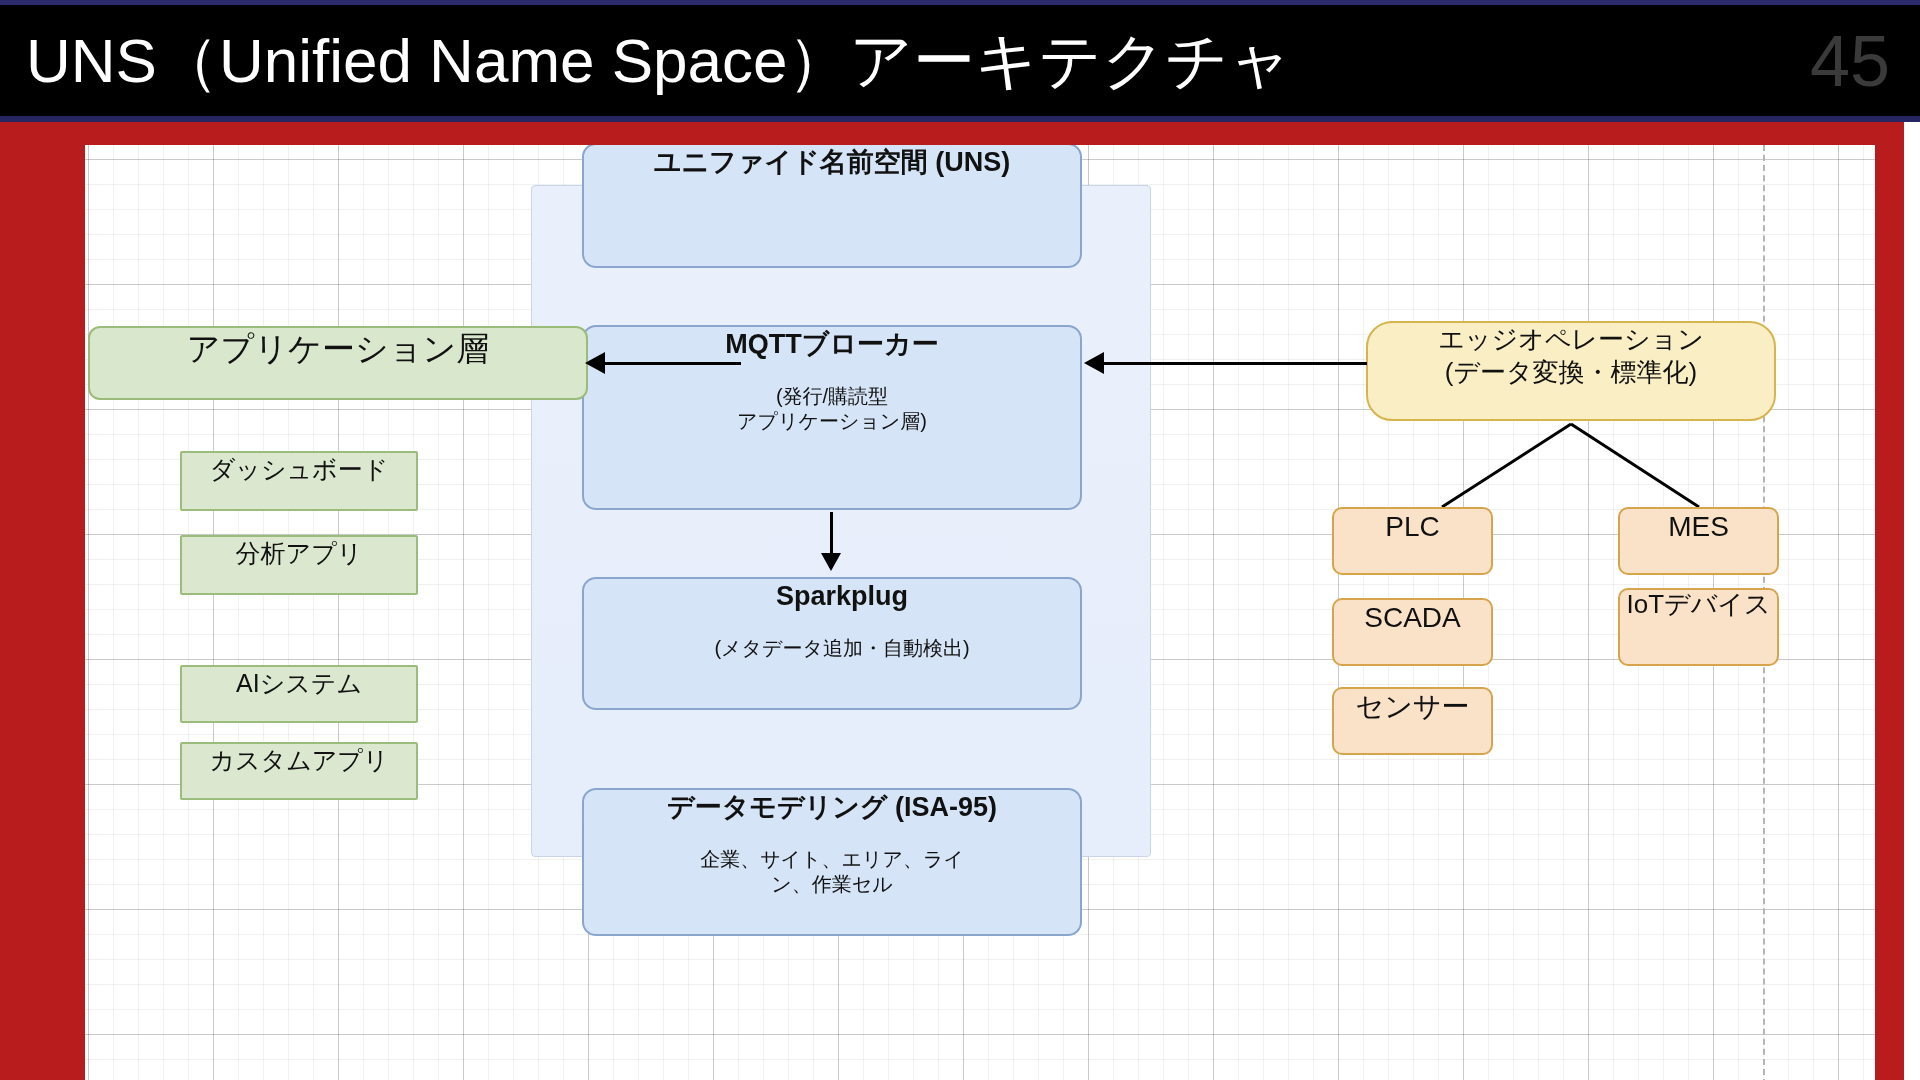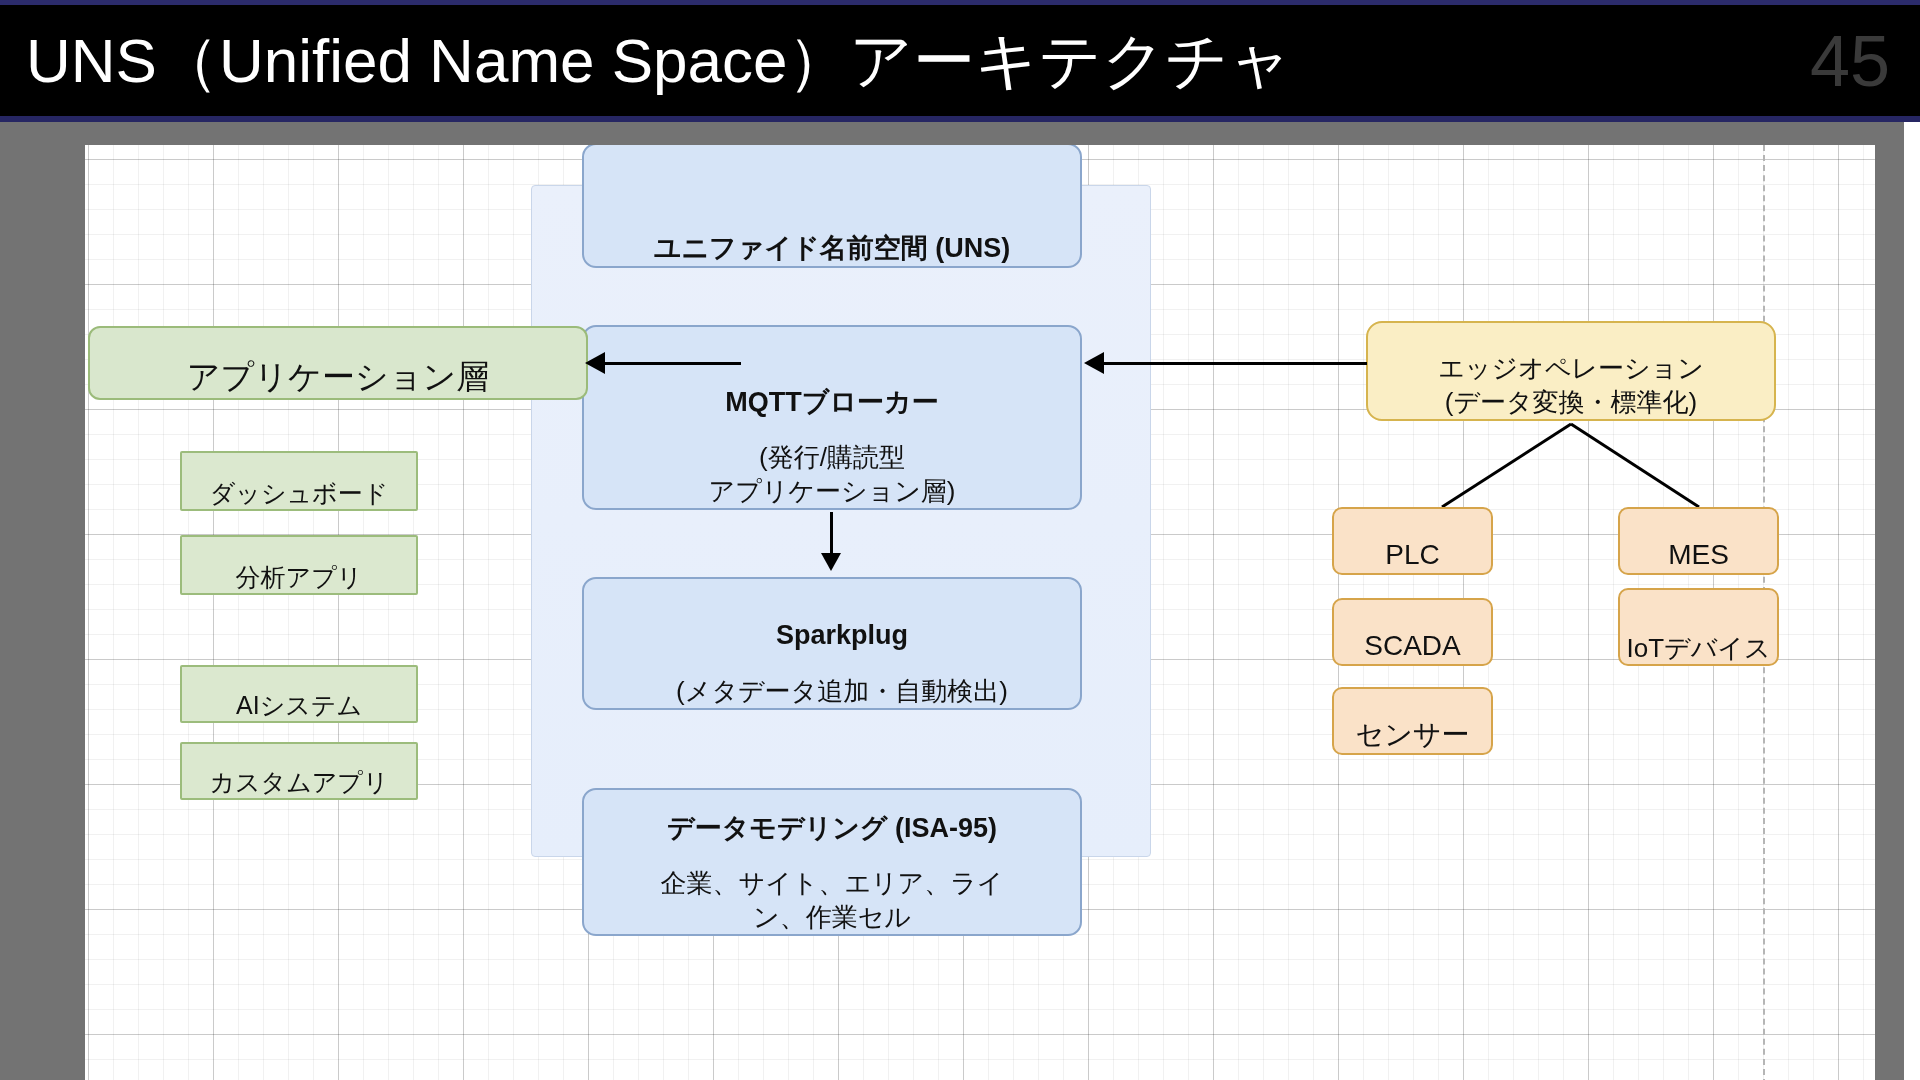--- a/index.html
+++ b/index.html
@@ -3,21 +3,21 @@
 <meta charset="utf-8">
 <style>
   html, body {
     margin: 0; padding: 0;
     width: 1920px; height: 1080px;
     background: #ffffff;
     font-family: "Liberation Sans", "DejaVu Sans", sans-serif;
     overflow: hidden;
   }
 
-  #root { position: relative; width: 1904px; height: 1080px; background:#737373; }
+  #root { position: relative; width: 1904px; height: 1080px; background:#b91c1c; }
 
   
   .titlebar {
     position: absolute; left: 0; top: 0;
     width: 1920px; height: 122px;
     background: #000000;
     border-top: 5px solid #2b2b6b;
     border-bottom: 6px solid #262663;
     box-sizing: border-box;
   }
@@ -62,61 +62,61 @@
     border-left: 2px dashed #b5b5b5;
   }
 
   
   .node {
     position: absolute;
     box-sizing: border-box;
     display: flex;
     flex-direction: column;
     align-items: center;
-    justify-content: flex-end;
+    justify-content: flex-start;
     text-align: center;
     color: #111111;
     line-height: 1.28;
   }
 
   
   .uns-container {
     position: absolute;
     box-sizing: border-box;
     background: linear-gradient(180deg, #eaf0fb 0%, #e6eefb 100%);
     border: 1px solid #c9d6ea;
     border-radius: 4px;
   }
 
   .blue-box {
     background: #d6e4f7;
     border: 2px solid #8aa6cc;
     border-radius: 14px;
   }
   .blue-box .hd { font-weight: bold; font-size: 27px; }
-  .blue-box .sub { font-size: 26px; font-weight: normal; }
+  .blue-box .sub { font-size: 20px; font-weight: normal; }
   .gap-sm { height: 22px; }
 
   .green-round {
     background: #d9e7cd;
     border: 2px solid #9bbb7a;
     border-radius: 12px;
     font-size: 33px;
   }
   .green-flat {
     background: #dbe8cf;
     border: 2px solid #9cbc7c;
     border-radius: 2px;
     font-size: 25px;
   }
 
   .yellow-round {
     background: #faeec5;
     border: 2px solid #d6b44e;
-    border-radius: 16px;
+    border-radius: 26px;
     font-size: 26px;
   }
   .orange-flat {
     background: #fae2c8;
     border: 2px solid #d8a council;
     border-radius: 10px;
     font-size: 28px;
   }
   .orange-flat { border: 2px solid #d6a44a; }
 

